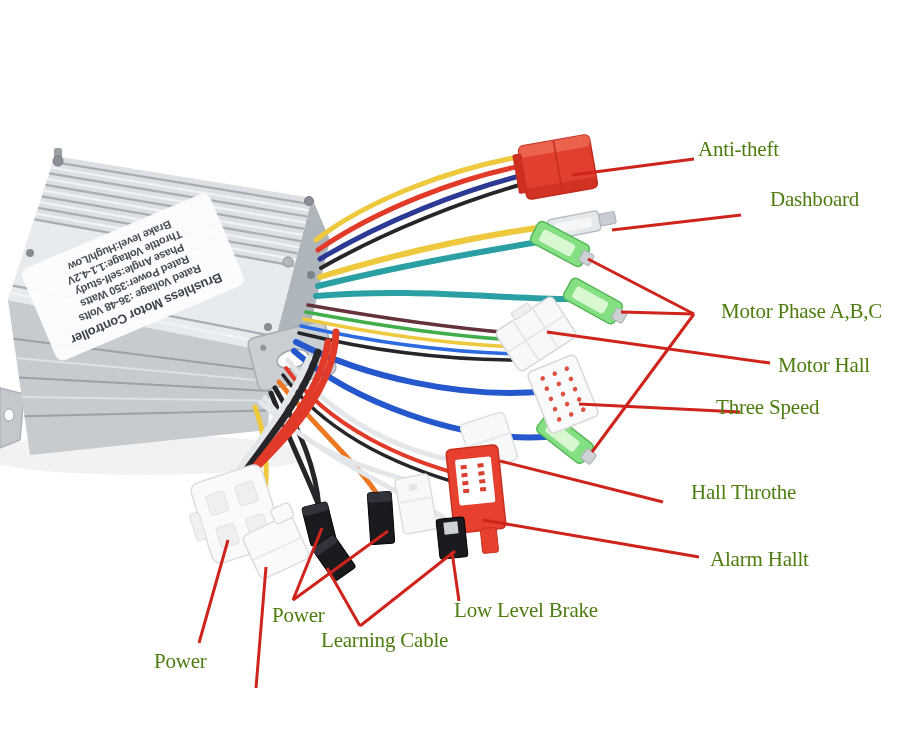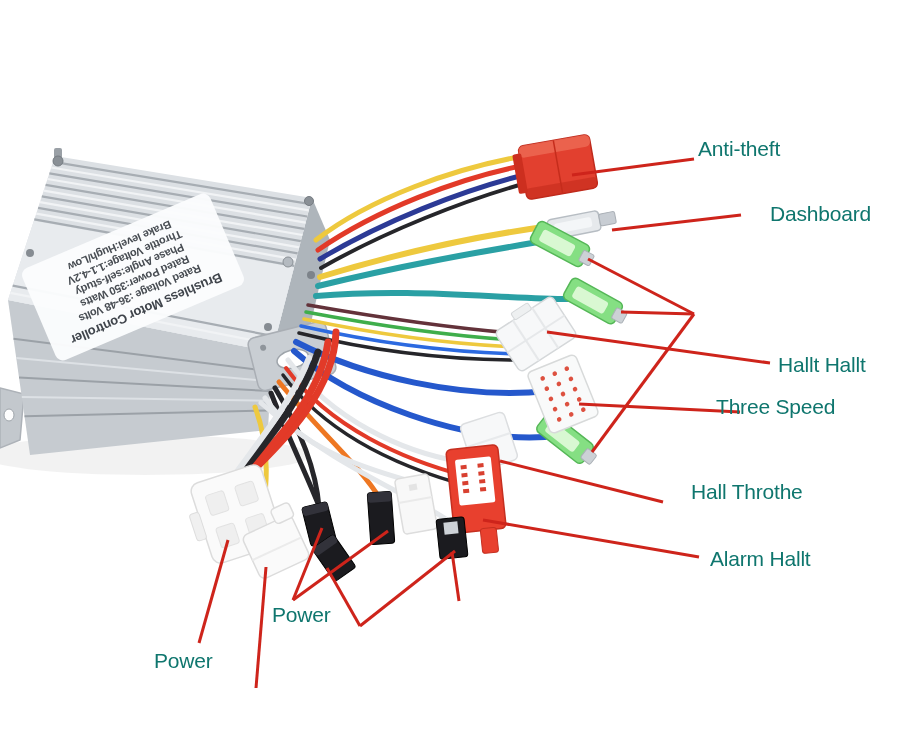--- a/index.html
+++ b/index.html
@@ -3,22 +3,22 @@
 <meta charset="utf-8">
 <style>
   html,body{margin:0;padding:0;background:#ffffff;}
   .stage{
     position:relative;width:897px;height:749px;background:#ffffff;
     overflow:hidden;font-family:"Liberation Sans",sans-serif;
   }
   .stage svg{position:absolute;left:0;top:0;}
   .ann-label{
     position:absolute;
-    font-family:Liberation Sans, sans-serif;
-    font-size:21px;line-height:22px;color:#0f766e;
+    font-family:Liberation Serif, serif;
+    font-size:21px;line-height:22px;color:#4d7c0f;
     letter-spacing:-0.2px;white-space:nowrap;
   }
   .ann{stroke:#ce241b;stroke-width:3;fill:none;}
   .fin-d{stroke:#a7adb3;stroke-width:2.2;}
   .fin-l{stroke:#f1f3f5;stroke-width:2.2;}
   .ridge-d{stroke:#9ba1a7;stroke-width:2;}
   .ridge-l{stroke:#dde1e5;stroke-width:2;}
   .dev-title{font:bold 13px "Liberation Sans",sans-serif;fill:#3f444b;letter-spacing:-0.2px;}
   .dev-line{font:bold 11px "Liberation Sans",sans-serif;fill:#474c52;letter-spacing:-0.2px;}
 </style>
@@ -266,21 +266,24 @@
     <line class="ann" x1="266" y1="567" x2="256" y2="688"></line>
     <line class="ann" x1="293" y1="600" x2="322" y2="528"></line>
     <line class="ann" x1="293" y1="600" x2="388" y2="531"></line>
     <line class="ann" x1="360" y1="626" x2="327" y2="568"></line>
     <line class="ann" x1="360" y1="626" x2="455" y2="551"></line>
     <line class="ann" x1="459" y1="601" x2="452" y2="552"></line>
   </g>
 </svg>
 
 <div class="ann-label" style="left:698px;top:138px">Anti-theft</div>
-<div class="ann-label" style="left:770px;top:203px">Dashboard</div>
-<div class="ann-label" style="left:778px;top:354px">Hallt Hallt</div>
+<div class="ann-label" style="left:770px;top:188px">Dashboard</div>
+<div class="ann-label" style="left:721px;top:300px">Motor Phase A,B,C</div>
+<div class="ann-label" style="left:778px;top:354px">Motor Hall</div>
 <div class="ann-label" style="left:716px;top:396px">Three Speed</div>
 <div class="ann-label" style="left:691px;top:481px">Hall Throthe</div>
 <div class="ann-label" style="left:710px;top:548px">Alarm Hallt</div>
+<div class="ann-label" style="left:454px;top:599px">Low Level Brake</div>
 <div class="ann-label" style="left:272px;top:604px">Power</div>
+<div class="ann-label" style="left:321px;top:629px">Learning Cable</div>
 <div class="ann-label" style="left:154px;top:650px">Power</div>
 
 </div>
 
 </body></html>

